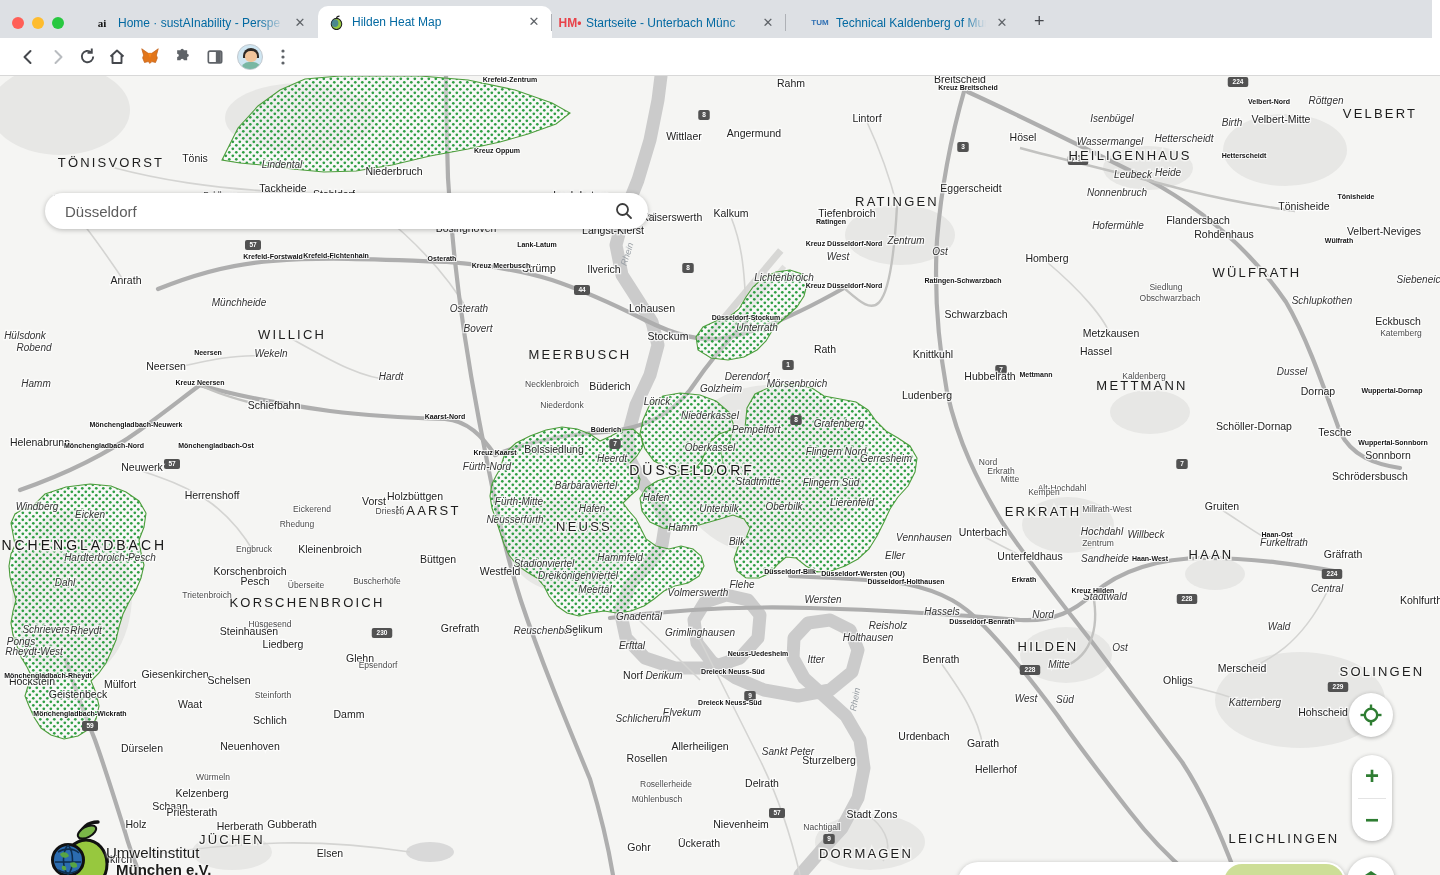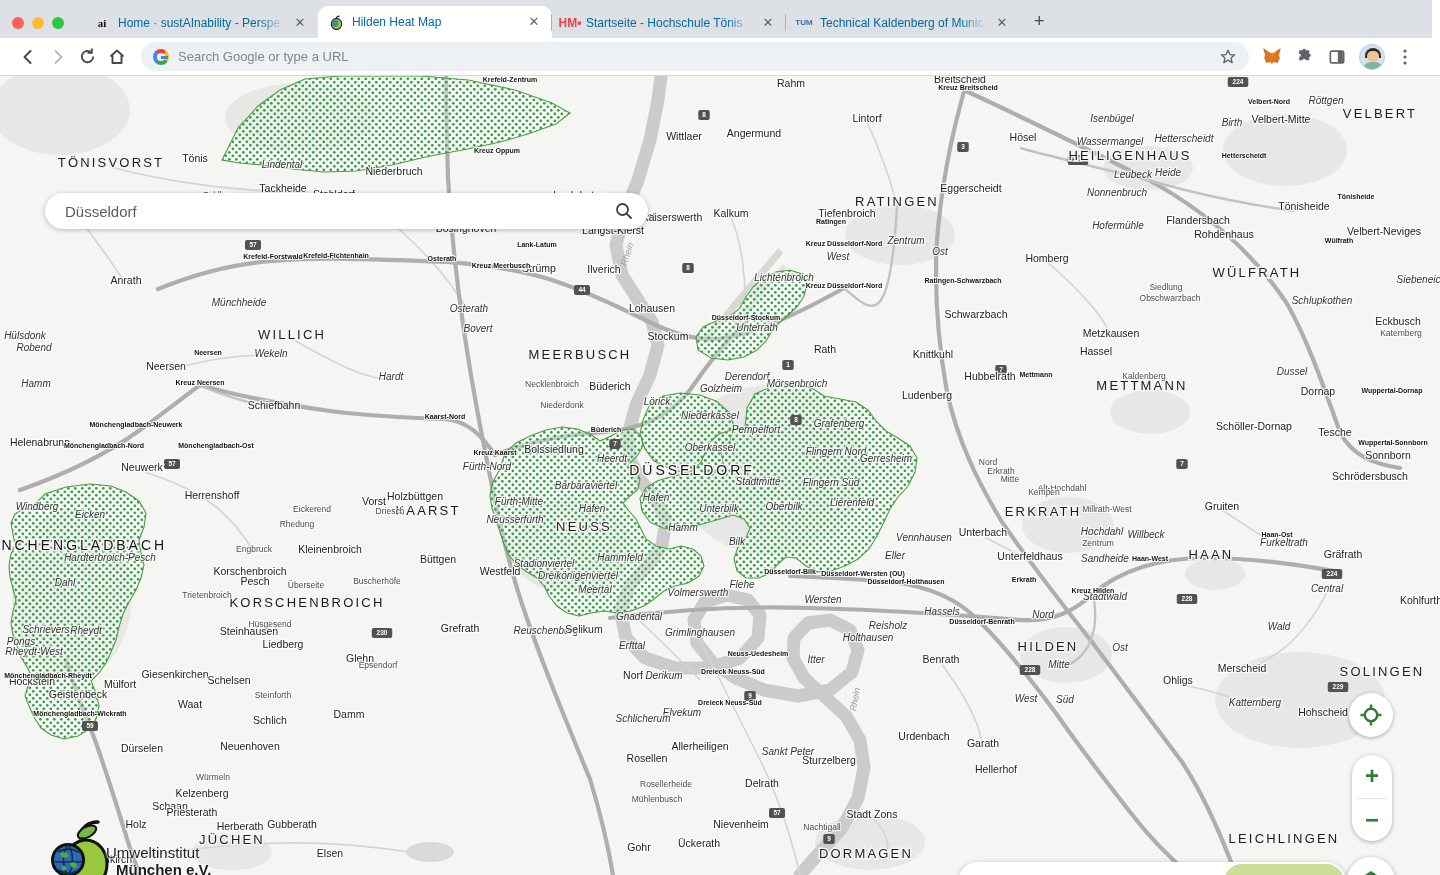--- a/index.html
+++ b/index.html
@@ -12,21 +12,21 @@
   .tl-red{background:#ff5f57;} .tl-yellow{background:#febc2e;} .tl-green{background:#28c840;}
   .tabs { display:flex; align-items:flex-end; margin-left:84px; height:38px; }
   .tab { width:234px; height:31px; display:flex; align-items:center; gap:8px; padding:0 10px; font-size:12px; color:#3c4043; position:relative; }
   .tab .title { flex:1; white-space:nowrap; overflow:hidden; color:#0369a1; -webkit-mask-image:linear-gradient(90deg,#000 85%,transparent); mask-image:linear-gradient(90deg,#000 85%,transparent); }
   .tab.active { background:#fff; border-radius:10px 10px 0 0; height:32px; color:#202124; }
   .tab:not(.active):not(:first-child)::before { content:""; position:absolute; left:-1px; top:7px; height:17px; width:1px; background:#aeb1b6; }
   .tab .close { font-size:13px; color:#5f6368; width:16px; height:16px; line-height:16px; text-align:center; border-radius:50%; }
   .favicon { width:16px; height:16px; display:flex; align-items:center; justify-content:center; flex:none; font-weight:bold; }
   .fav-ai { font-size:11px; color:#111; font-family:"Liberation Serif",serif; }
   .fav-hm { font-size:12px; color:#e8434a; letter-spacing:0; }
-  .fav-tum { font-size:8px; color:#3070b3; }
+  .fav-tum { font-size:8px; color:#3070b3;margin-left:16px; }
   .newtab { font-size:18px; color:#45484d; margin:0 0 6px 14px; }
 
   .toolbar { position:absolute; left:0; top:38px; width:1440px; height:38px; background:#fff; display:flex; align-items:center; border-bottom:1px solid #d8d8d8; }
   .navicons { display:flex; align-items:center; gap:10px; margin-left:18px; color:#45484d; }
   .navicons svg { display:block; }
   .omnibox { margin-left:14px; width:1108px; height:29px; background:#eef1f3; border-radius:15px; display:flex; align-items:center; padding:0 12px; gap:9px; }
   .omni-text { font-size:13px; color:#80868b; flex:1; }
   .g-logo { width:16px; height:16px; border-radius:50%; background:conic-gradient(from -40deg,#ea4335 0 22%,#fbbc05 22% 46%,#34a853 46% 72%,#4285f4 72% 100%); position:relative; flex:none; }
   .g-logo::after { content:""; position:absolute; left:4px; top:4px; width:8px; height:8px; background:#eef1f3; border-radius:50%; }
   .g-logo::before { content:""; position:absolute; right:1px; top:7px; width:7px; height:3px; background:#4285f4; z-index:2; }
@@ -571,21 +571,21 @@
             <ellipse cx="10" cy="12" rx="7" ry="7.5" fill="#97c83e" stroke="#222" stroke-width="1.4"></ellipse>
             <ellipse cx="8" cy="11" rx="4.5" ry="5" fill="#2b6cb0" opacity="0.7"></ellipse>
             <path d="M10 5 C10 2.5 12 1.5 14 1.5" fill="none" stroke="#222" stroke-width="1.4"></path>
           </svg>
         </span>
         <span class="title">Hilden Heat Map</span>
         <span class="close">✕</span>
       </div>
       <div class="tab">
         <span class="favicon fav-hm">HM•</span>
-        <span class="title">Startseite - Hochschule Tönis</span>
+        <span class="title">Startseite - Unterbach Münc</span>
         <span class="close">✕</span>
       </div>
       <div class="tab">
         <span class="favicon fav-tum">TUM</span>
         <span class="title">Technical Kaldenberg of Munic</span>
         <span class="close">✕</span>
       </div>
     </div>
   <div class="newtab">+</div>
 </div>
@@ -599,27 +599,20 @@
         <path d="M7.5 4 L13.5 10 L7.5 16" fill="none" stroke="#b9bcc0" stroke-width="2" stroke-linecap="round" stroke-linejoin="round"></path>
       </svg>
     <svg width="19" height="19" viewBox="0 0 20 20">
         <path d="M16 10 a6 6 0 1 1 -2 -4.4" fill="none" stroke="#45484d" stroke-width="2"></path>
         <path d="M14.5 1.5 L14.5 6 L10 6" fill="none" stroke="#45484d" stroke-width="2"></path>
       </svg>
     <svg width="20" height="20" viewBox="0 0 20 20">
         <path d="M3.5 9.5 L10 3.5 L16.5 9.5 M5.5 8.5 V16 H14.5 V8.5" fill="none" stroke="#45484d" stroke-width="1.9" stroke-linejoin="round"></path>
       </svg>
   </div>
-  <div class="omnibox">
-    <span class="g-logo"></span>
-    <span class="omni-text">Search Google or type a URL</span>
-    <svg width="18" height="18" viewBox="0 0 20 20">
-        <path d="M10 2.5 L12.2 7.3 L17.3 7.8 L13.4 11.2 L14.6 16.2 L10 13.5 L5.4 16.2 L6.6 11.2 L2.7 7.8 L7.8 7.3 Z" fill="none" stroke="#5f6368" stroke-width="1.5" stroke-linejoin="round"></path>
-      </svg>
-  </div>
   <div class="ext-icons">
     <svg width="22" height="22" viewBox="0 0 24 24">
       <path d="M3 3 L10 8 H14 L21 3 L19 10 L20 13 L18 18 L14 17 L12 19 L10 17 L6 18 L4 13 L5 10 Z" fill="#e2761b" stroke="#c0601a" stroke-width="0.8" stroke-linejoin="round"></path>
       <path d="M10 8 L12 13 L14 8 Z" fill="#f6851b"></path>
     </svg>
     <svg width="20" height="20" viewBox="0 0 24 24">
       <path d="M9 4 a2 2 0 0 1 4 0 h4 v4 a2 2 0 0 1 0 4 v4 h-4 a2 2 0 0 0 -4 0 H5 v-4 a2 2 0 0 0 0 -4 V4 Z" fill="#5f6368"></path>
     </svg>
     <svg width="20" height="20" viewBox="0 0 24 24">
       <rect x="4" y="5" width="16" height="14" rx="2" fill="none" stroke="#5f6368" stroke-width="2"></rect>

